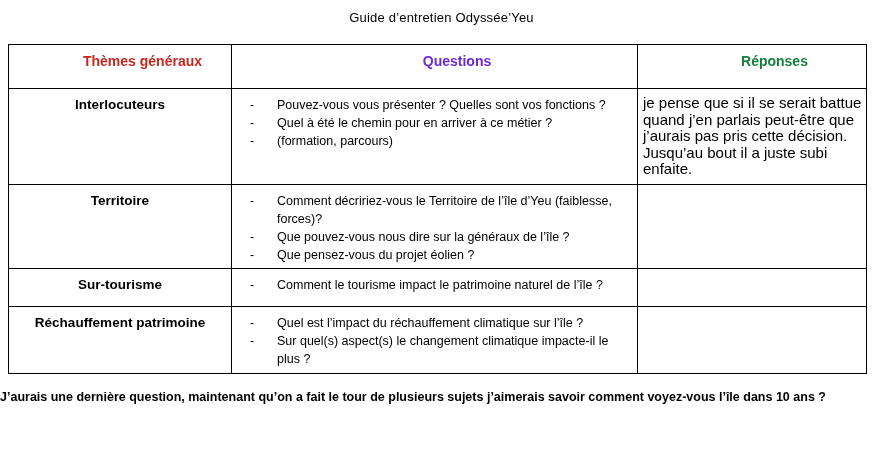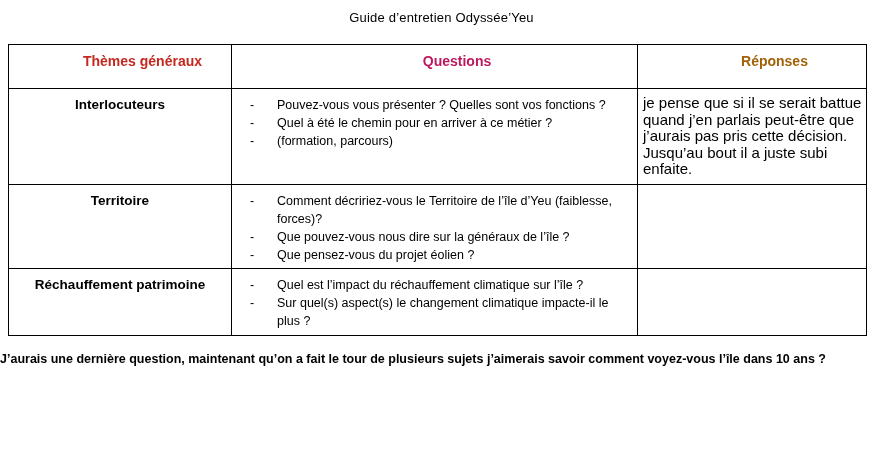--- a/index.html
+++ b/index.html
@@ -85,22 +85,22 @@
 
 <table class="guide-table">
   <colgroup>
     <col style="width:223px">
     <col style="width:406px">
     <col style="width:229px">
   </colgroup>
   <thead>
     <tr class="header-row">
       <th class="col-header" style="color:#c4281e">Thèmes généraux</th>
-      <th class="col-header" style="color:#be185d">Questions</th>
-      <th class="col-header" style="color:#a16207">Réponses</th>
+      <th class="col-header" style="color:#6d28d9">Questions</th>
+      <th class="col-header" style="color:#15803d">Réponses</th>
     </tr>
   </thead>
   <tbody>
 
     <tr class="row-1">
       <td class="theme-cell">Interlocuteurs</td>
       <td class="questions-cell">
         <div class="q-item">
           <span class="dash">-</span>
           <span class="q-text">Pouvez-vous vous présenter ? Quelles sont vos fonctions ?</span>
@@ -129,20 +129,30 @@
           <span class="q-text">Que pouvez-vous nous dire sur la généraux de l’île ?</span>
         </div>
         <div class="q-item">
           <span class="dash">-</span>
           <span class="q-text">Que pensez-vous du projet éolien ?</span>
         </div>
       </td>
       <td class="response-cell"></td>
     </tr>
 
+    <tr class="row-3">
+      <td class="theme-cell">Sur-tourisme</td>
+      <td class="questions-cell">
+        <div class="q-item">
+          <span class="dash">-</span>
+          <span class="q-text">Comment le tourisme impact le patrimoine naturel de l’île ?</span>
+        </div>
+      </td>
+      <td class="response-cell"></td>
+    </tr>
 
 
     <tr class="row-5">
       <td class="theme-cell">Réchauffement patrimoine</td>
       <td class="questions-cell">
         <div class="q-item">
           <span class="dash">-</span>
           <span class="q-text">Quel est l’impact du réchauffement climatique sur l’île ?</span>
         </div>
         <div class="q-item">

